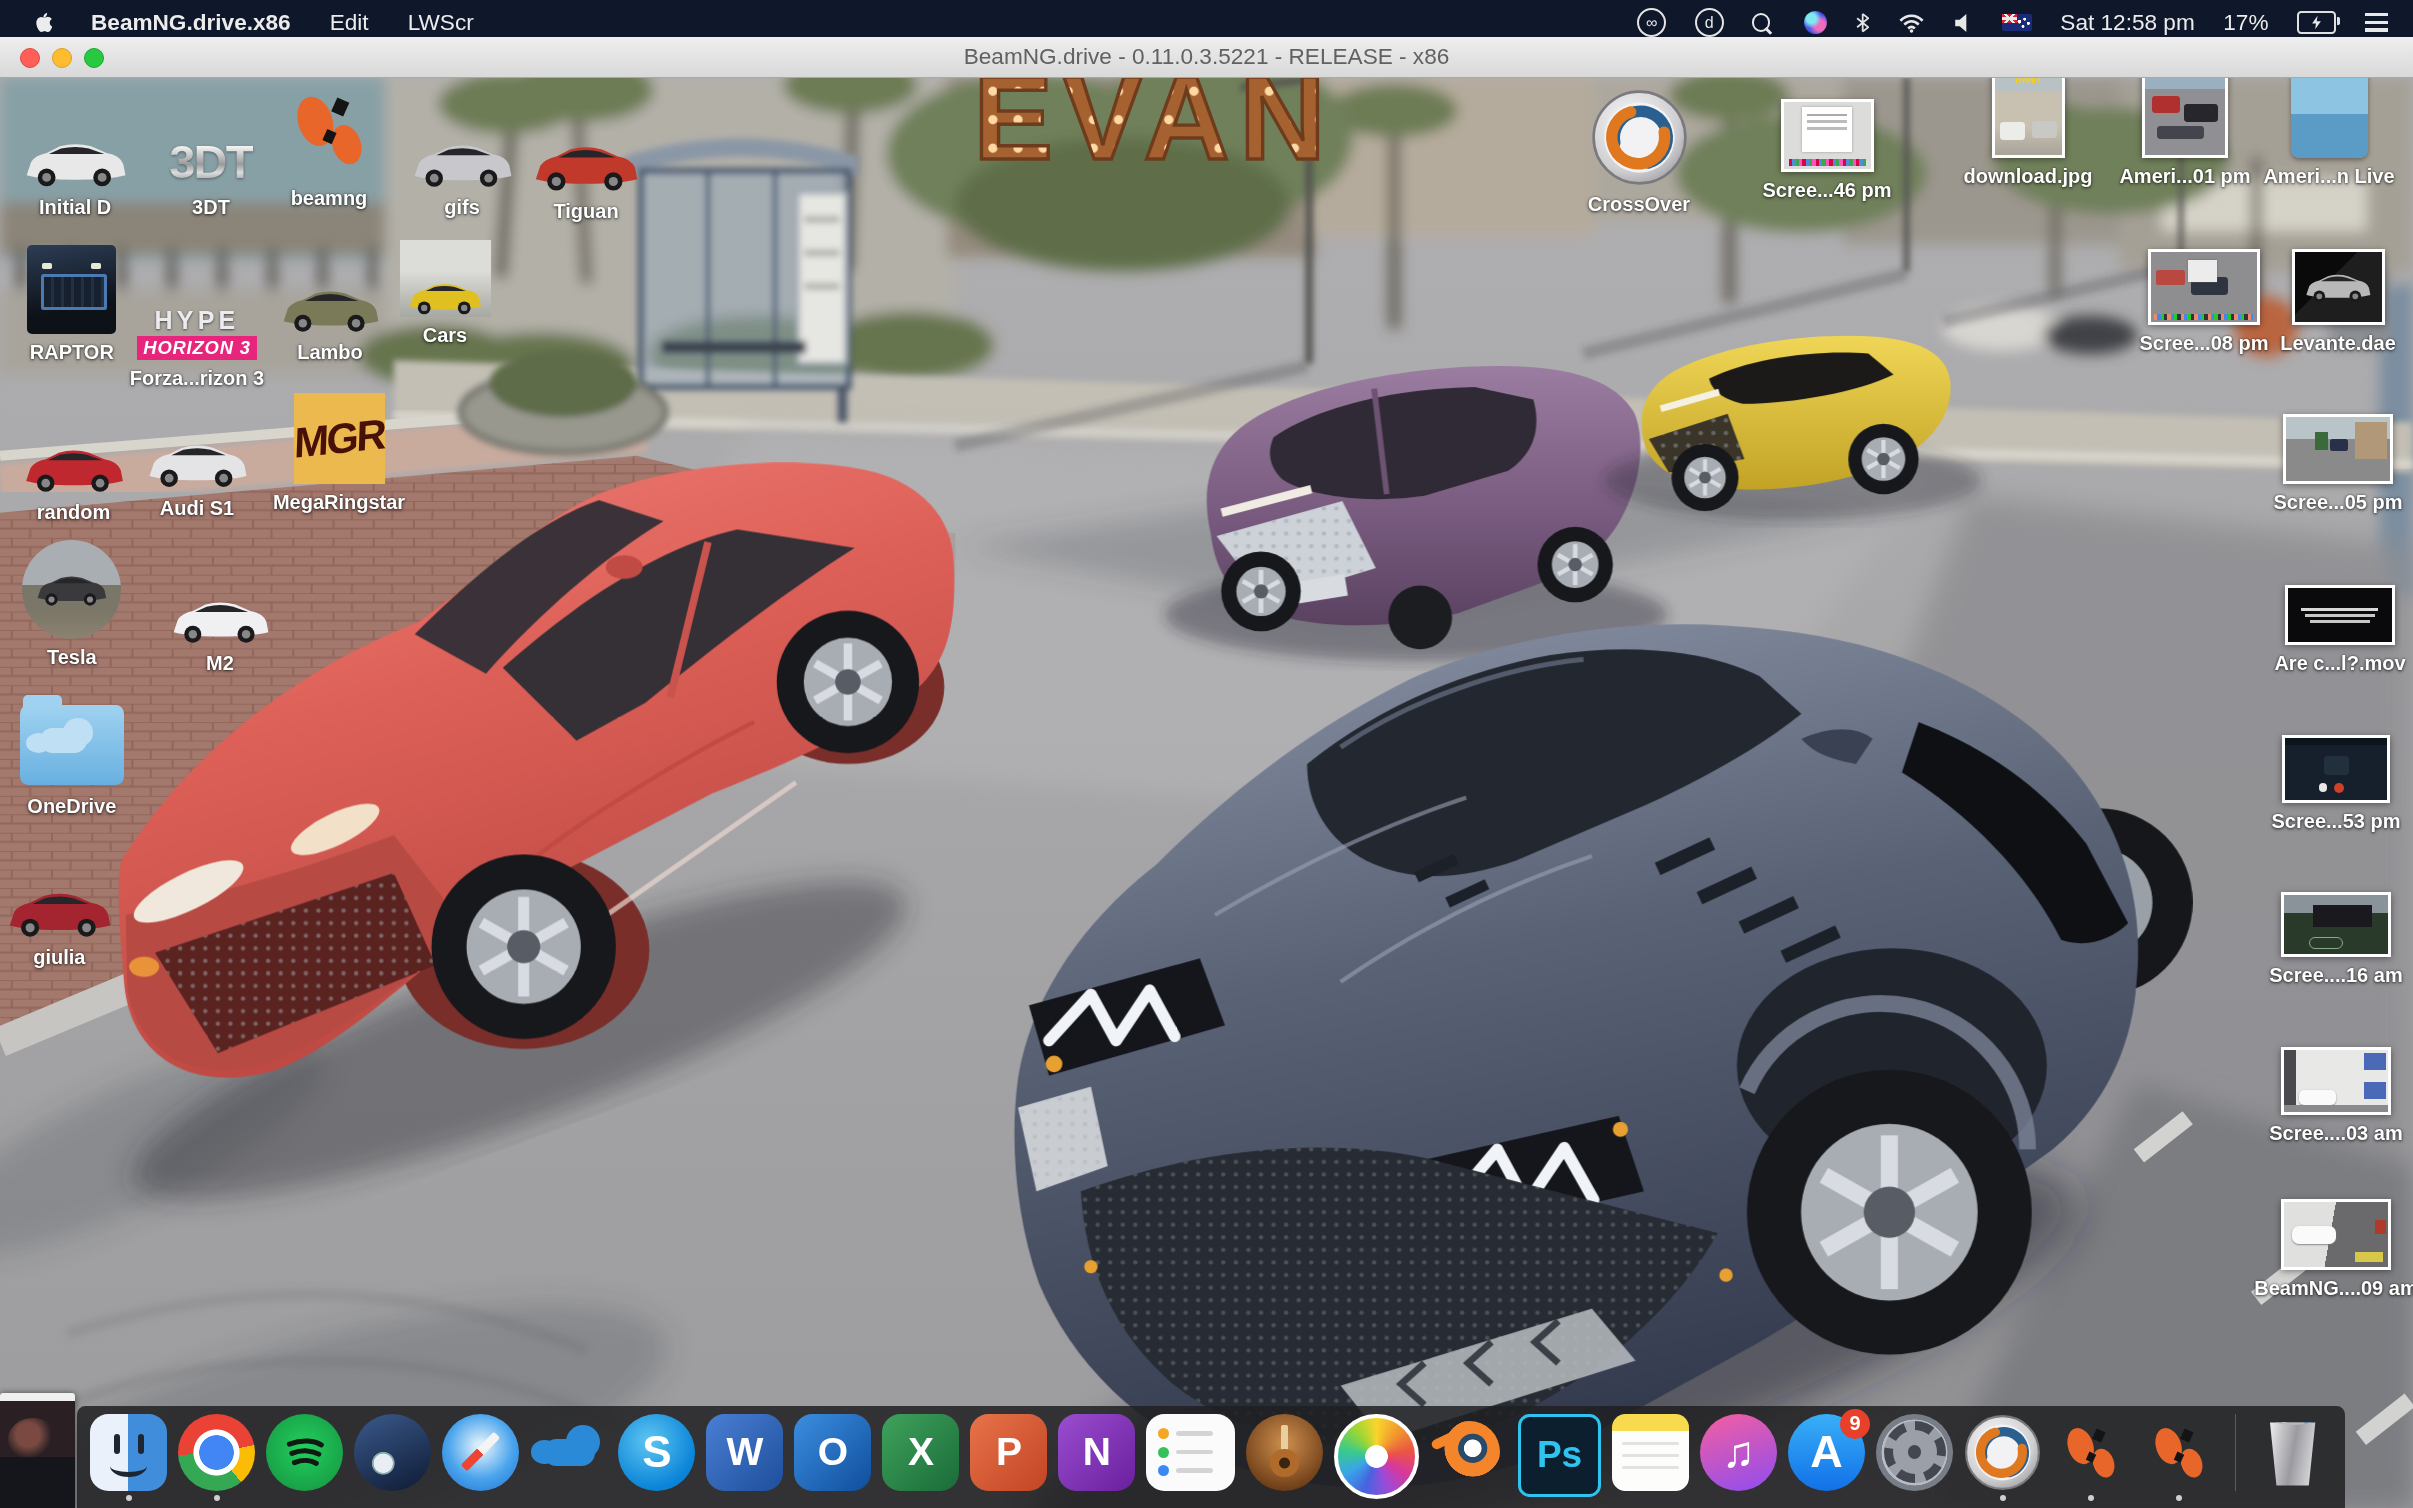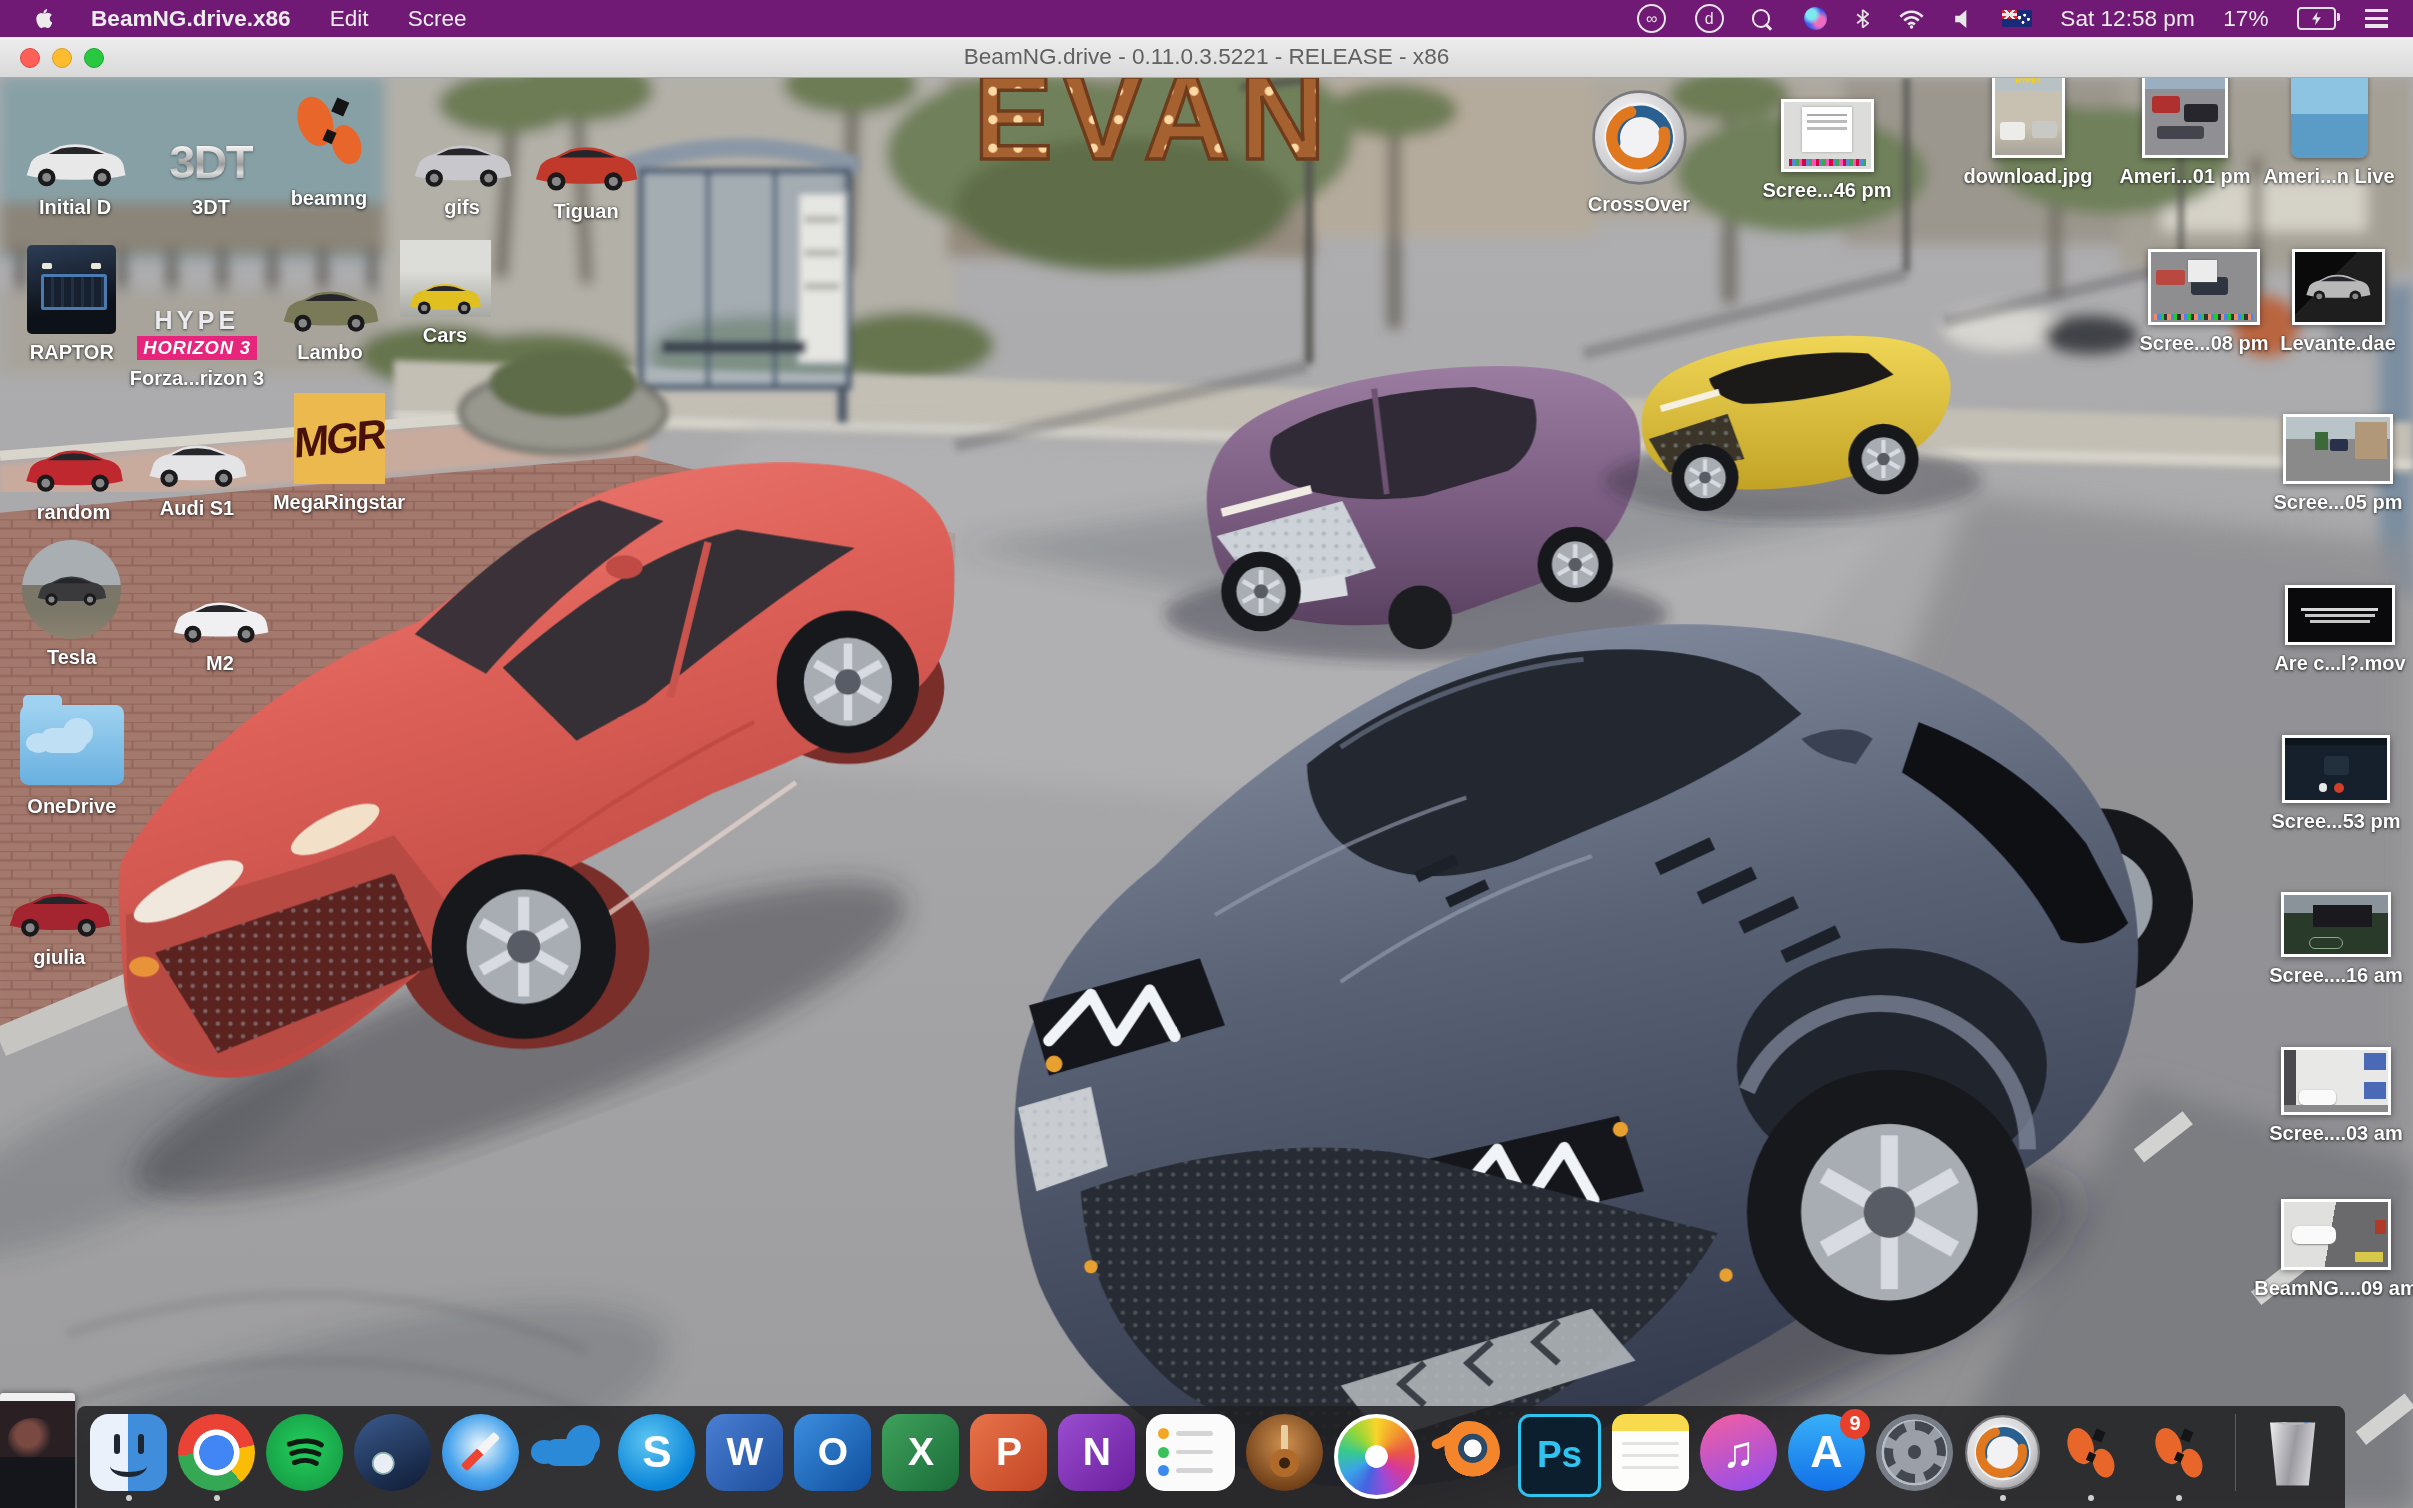--- a/index.html
+++ b/index.html
@@ -1,20 +1,20 @@
 <!DOCTYPE html>
 <html style="font-size:13.4px"><head>
 <meta charset="utf-8">
 <style>
   html,body{margin:0;padding:0}
   body{width:2413px;height:1508px;position:relative;overflow:hidden;
        font-family:"Liberation Sans",sans-serif;background:#9a9a9c}
   
-  .menubar{position:absolute;left:0;top:0;width:2413px;height:37px;background:#701a75;
-           display:flex;align-items:center;color:#ececec;z-index:30;font-size:22.6px}
+  .menubar{position:absolute;left:0;top:0;width:2413px;height:37px;background:#0f172a;
+           display:flex;align-items:flex-end;color:#ececec;z-index:30;font-size:22.6px}
   .mb-left{display:flex;align-items:center;gap:39px;padding-left:30px}
   .mb-appname{font-weight:bold}
   .mb-item{font-weight:400}
   .mb-right{margin-left:auto;display:flex;align-items:center;gap:28.5px;padding-right:25px}
   .mb-ic{display:inline-flex;align-items:center;justify-content:center;height:28.5px}
   .ring{width:25px;height:25px;border:2.1px solid #e4e4e4;border-radius:50%;
         display:flex;align-items:center;justify-content:center;font-size:16px;color:#e4e4e4}
   .mag{width:14.2px;height:14.2px;border:2.5px solid #e8e8e8;border-radius:50%;position:relative;margin-right:5px}
   .mag::after{content:"";position:absolute;width:2.5px;height:8.4px;background:#e8e8e8;
               left:12.6px;top:11.7px;transform:rotate(-45deg)}
@@ -449,21 +449,21 @@
 
 <div class="menubar">
   <div class="mb-left">
     <span class="mb-ic">
       <svg width="22" height="25" viewBox="0 0 17 20">
           <path fill="#ececec" d="M15.5,10.2c-.1-2,1.6-3,1.7-3.1-1-1.4-2.4-1.6-2.9-1.6-1.2-.1-2.4.7-3,.7s-1.6-.7-2.6-.7c-1.3,0-2.6.8-3.3,2-1.4,2.4-.4,6,1,8,.7,1,1.5,2.1,2.5,2,1-.1,1.4-.6,2.6-.6s1.5.6,2.6.6c1.1,0,1.8-1,2.4-2,.8-1.1,1.1-2.2,1.1-2.3-.1,0-2.1-.8-2.1-3zM12.6,4.9c.5-.7.9-1.6.8-2.5-.8,0-1.7.5-2.2,1.2-.5.6-.9,1.5-.8,2.4.8.1,1.7-.4,2.2-1.1z"></path>
         </svg>
     </span>
     <span class="mb-appname">BeamNG.drive.x86</span>
     <span class="mb-item">Edit</span>
-    <span class="mb-item">Scree</span>
+    <span class="mb-item">LWScr</span>
   </div>
   <div class="mb-right">
     <span class="mb-ic ring">∞</span>
     <span class="mb-ic ring">d</span>
     <span class="mb-ic">
         <span class="mag"></span>
       </span>
     <span class="mb-ic">
         <span class="siri"></span>
       </span>

